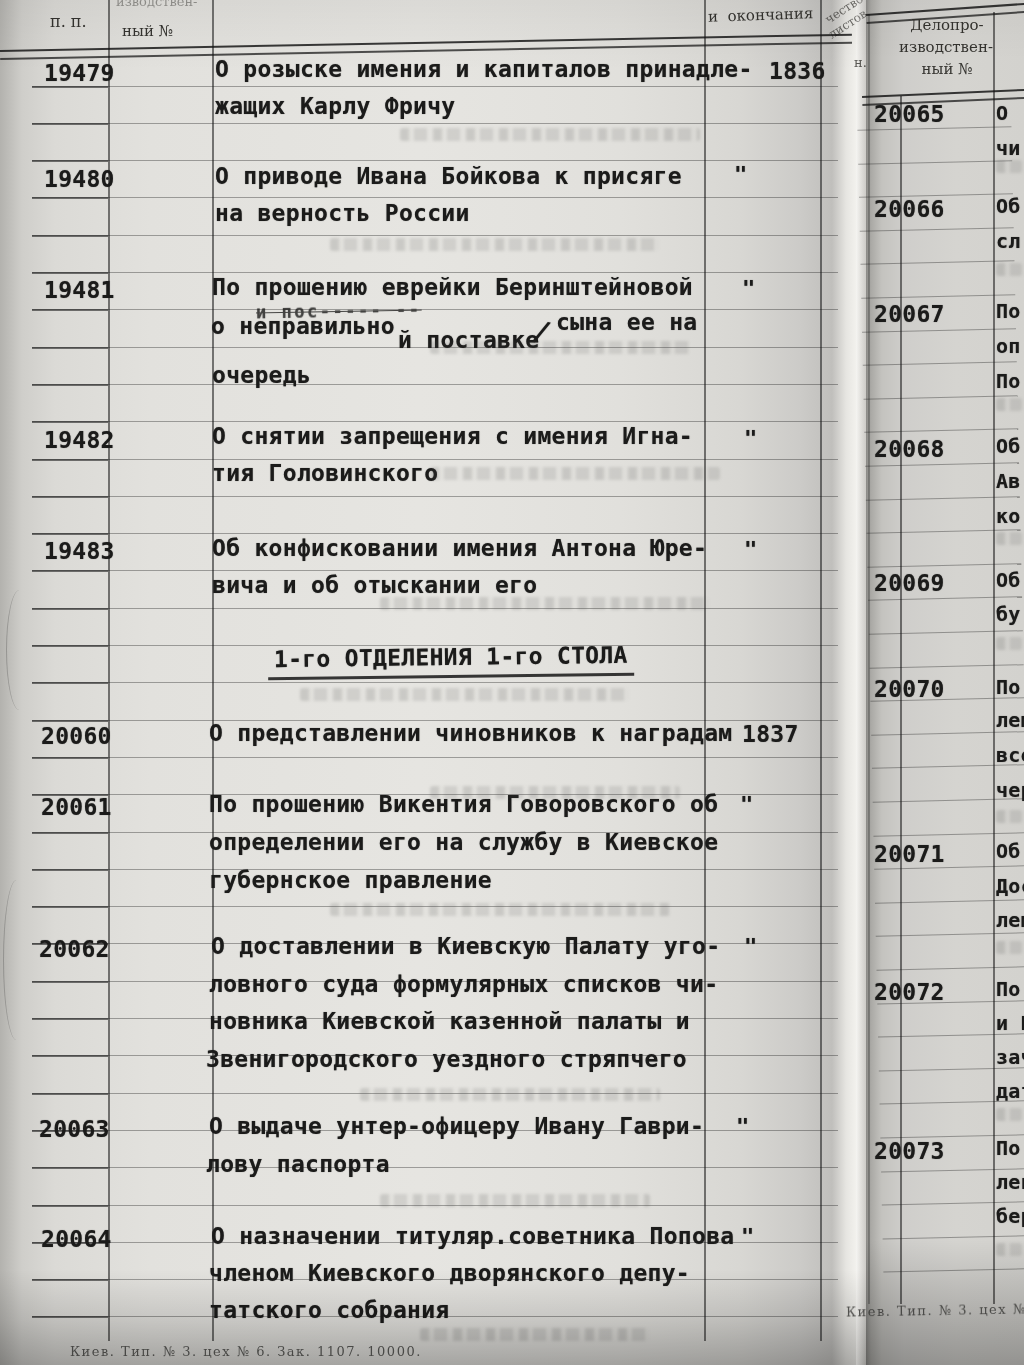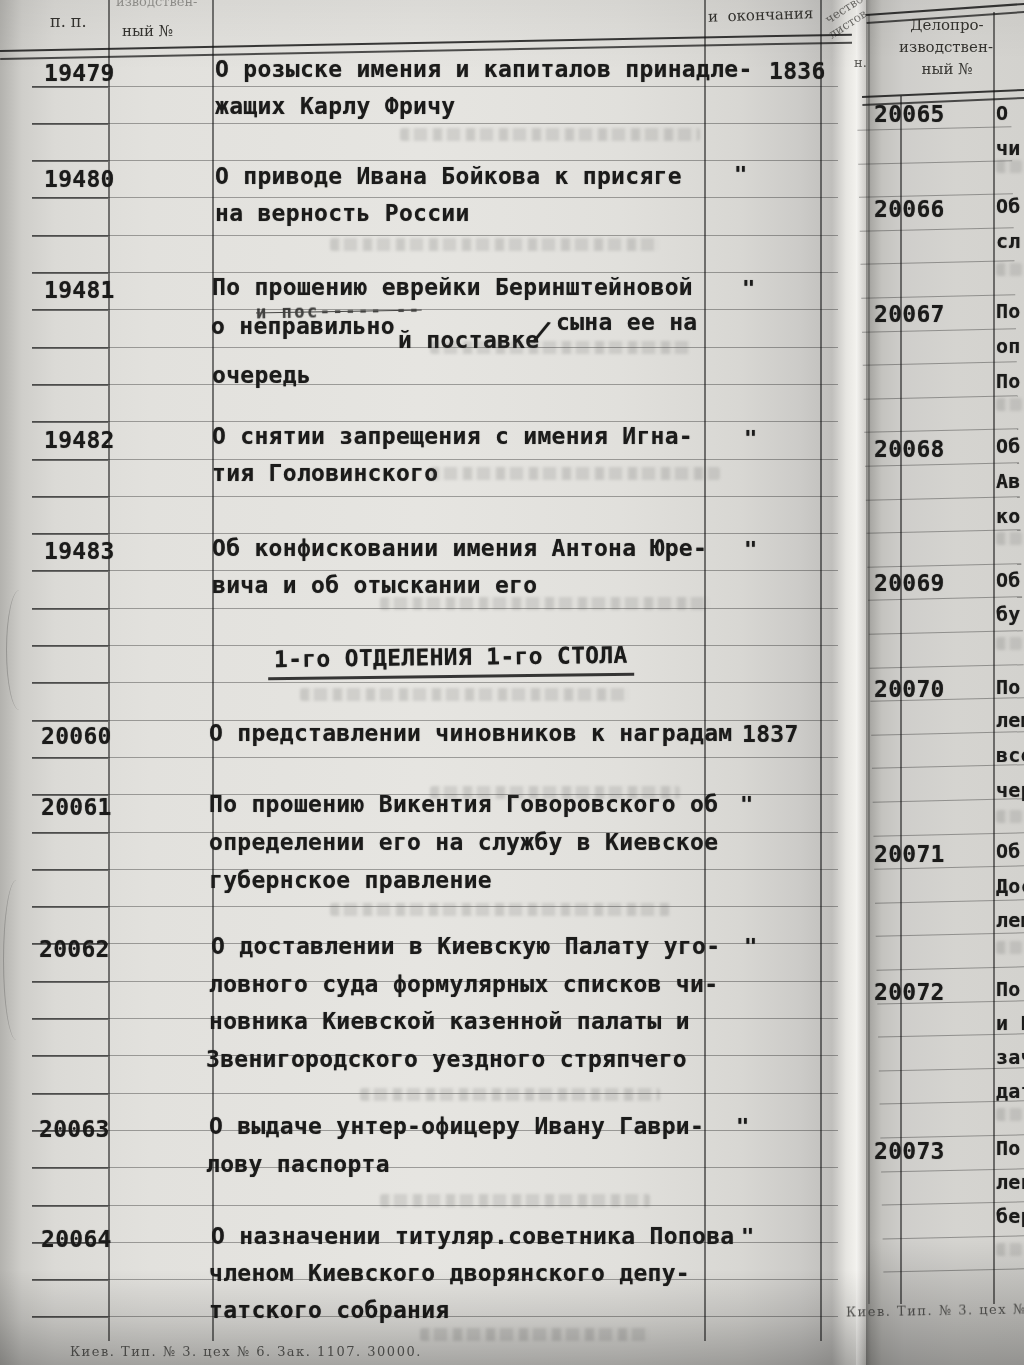--- a/index.html
+++ b/index.html
@@ -227,21 +227,21 @@
     <div class="smudge" style="left:330px;top:903px;width:340px"></div>
     <div class="smudge" style="left:360px;top:1088px;width:300px"></div>
     <div class="smudge" style="left:380px;top:1194px;width:270px"></div>
     <div class="smudge" style="left:420px;top:1328px;width:230px"></div>
 
     <div class="fold" style="left:6px;top:590px;height:120px"></div>
     <div class="fold" style="left:3px;top:880px;height:160px"></div>
 
     <div class="shade"></div>
 
-    <div class="footer-l" style="left:70px;top:1344px">Киев. Тип. № 3. цех № 6. Зак. 1107. 30000.</div>
+    <div class="footer-l" style="left:70px;top:1344px">Киев. Тип. № 3. цех № 6. Зак. 1107. 10000.</div>
   </div>
 
   <div class="spine"></div>
 
   <div class="page-right">
     <div id="rules-right" style="position:absolute;inset:0;transform:rotate(-1.3deg)">
         <div class="rule" style="left: 4px; width: 154px; top: 128px;"></div>
         <div class="rule" style="left: 4px; width: 154px; top: 161.6px;"></div>
         <div class="rule" style="left: 4px; width: 154px; top: 195.2px;"></div>
         <div class="rule" style="left: 4px; width: 154px; top: 228.8px;"></div>

